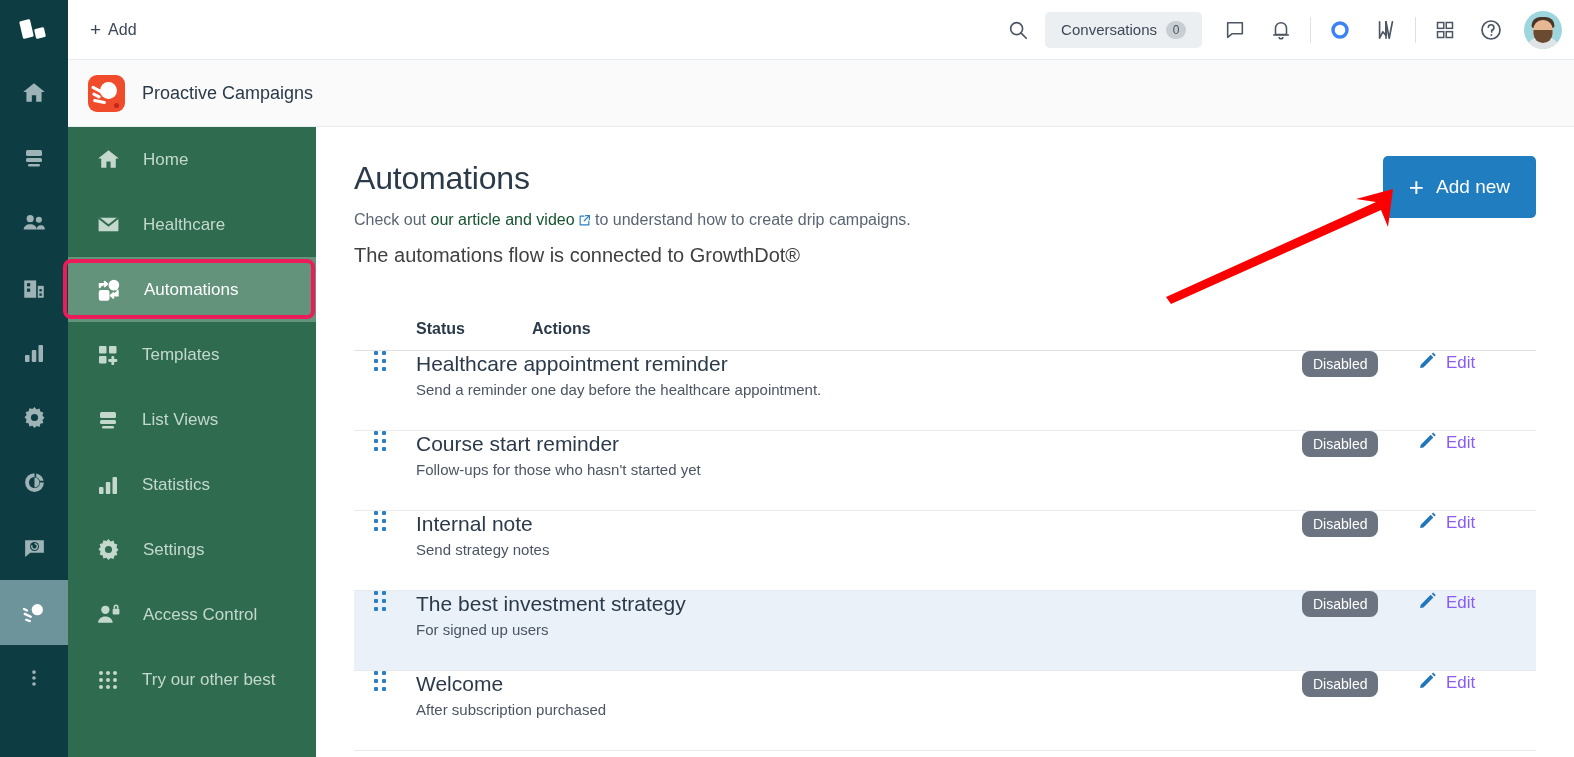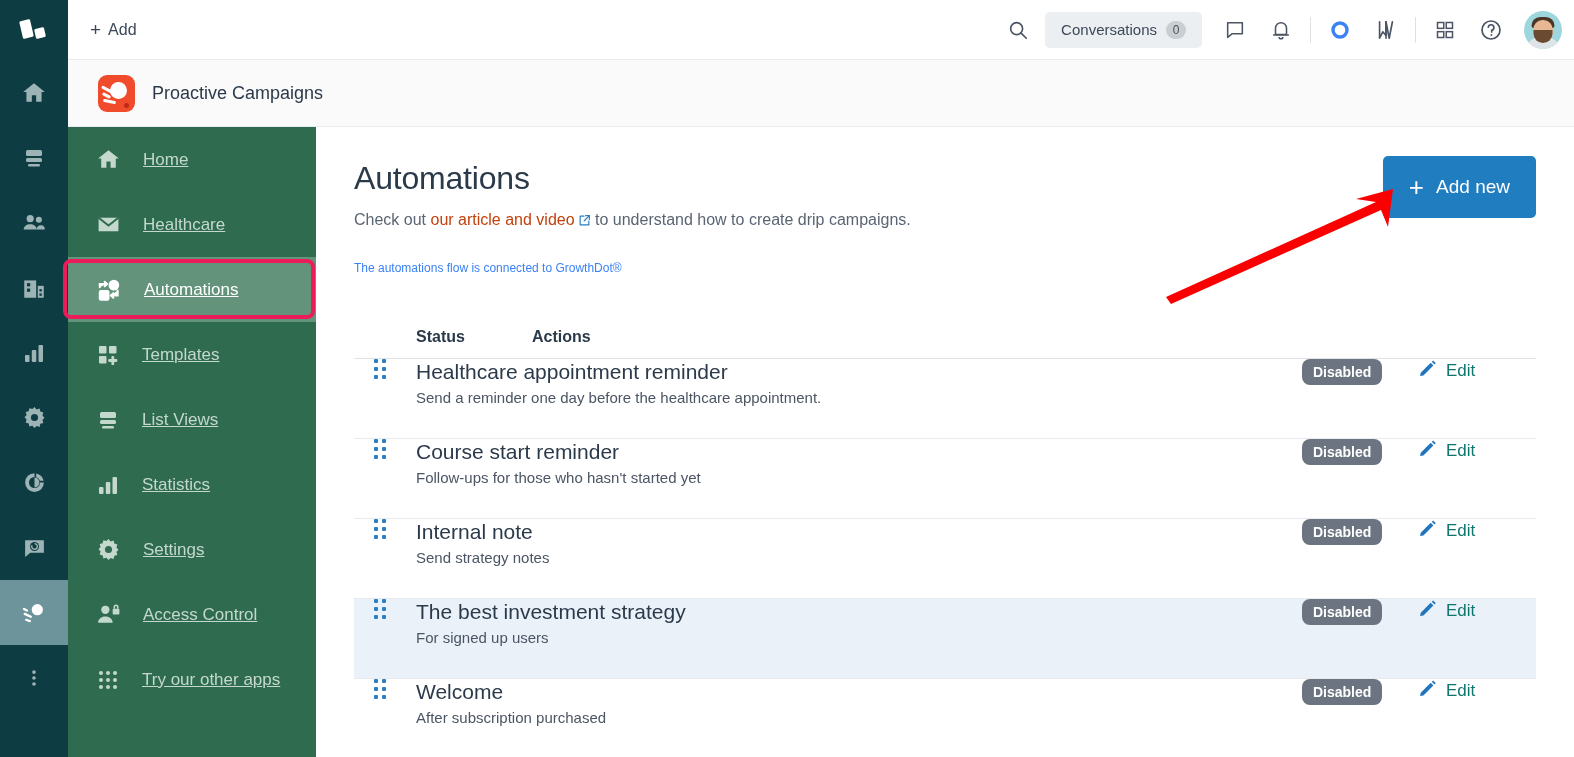--- a/index.html
+++ b/index.html
@@ -90,21 +90,21 @@
     width: 34px; height: 14px; border-radius: 14px 14px 0 0;
     background: #dfe4e6;
   }
 
   
   .body-row { flex: 1 1 auto; display: flex; min-height: 0; }
   .green-col { width: 248px; flex: 0 0 248px; display: flex; flex-direction: column; }
   .app-header {
     height: 67px; flex: 0 0 67px;
     background: #fafafa; border-bottom: 1px solid #e9ecef;
-    display: flex; align-items: center; padding-left: 30px;
+    display: flex; align-items: center; padding-left: 20px;
     position: absolute; left: 68px; top: 60px; width: 1506px; z-index: 2;
   }
   .app-logo {
     width: 37px; height: 37px; border-radius: 9px;
     background: #f04b2a; position: relative; overflow: hidden;
     flex: 0 0 37px;
   }
   .app-logo .comet-head {
     position: absolute; right: 8px; top: 7px;
     width: 17px; height: 17px; border-radius: 50%; background: #ffffff;
@@ -123,21 +123,20 @@
   .sidebar {
     background: #2e6b4f; flex: 1 1 auto;
     padding-top: 67px;
     display: flex; flex-direction: column;
   }
   .nav-item {
     display: flex; align-items: center;
     height: 65px; padding-left: 28px; gap: 22px;
     color: #c5d8cd; font-size: 17px; cursor: pointer;
     position: relative;
-    text-decoration: underline;
   }
   .nav-item svg { fill: #c5d8cd; flex: 0 0 auto; }
   .nav-item.active { color: #ffffff; background: #63937b; }
   .nav-item.active svg { fill: #ffffff; }
   .nav-label { white-space: nowrap; }
 
   
   .hl-box {
     position: absolute;
     left: 63px; top: 259px; width: 252px; height: 60px;
@@ -149,23 +148,23 @@
   .main {
     flex: 1 1 auto; background: #ffffff;
     padding: 67px 0 0 0; overflow: hidden; min-width: 0;
   }
   .main-inner { padding: 34px 38px 0 38px; }
   .page-title {
     font-size: 32px; color: #2b3a4a; font-weight: 400; line-height: 1.1;
     letter-spacing: -0.2px;
   }
   .subline { font-size: 16px; color: #5a6573; margin-top: 16px; line-height: 1.05; }
-  .subline a { color: #c2410c; text-decoration: none; cursor: pointer; }
+  .subline a { color: #14532d; text-decoration: none; cursor: pointer; }
   .ext-ico { display: inline-block; vertical-align: -2px; margin-left: 3px; }
-  .subline2 { font-size: 12px; color: #3b82f6; margin-top: 30px; }
+  .subline2 { font-size: 20px; color: #404040; margin-top: 13px; }
 
   .add-new {
     position: absolute; right: 38px; top: 156px;
     background: #1f7dc0; color: #ffffff;
     border: none; border-radius: 5px;
     height: 62px; padding: 0 26px;
     display: flex; align-items: center; gap: 12px;
     font-size: 19px; font-family: inherit; cursor: pointer;
   }
   .add-new .plus-g { font-size: 26px; line-height: 1; font-weight: 400; }
@@ -189,25 +188,25 @@
   .trow.hi { background: #eaf1f9; }
   .handle {
     display: grid; grid-template-columns: repeat(2, 4px);
     grid-gap: 4px; cursor: grab; margin-left: 20px;
   }
   .handle i { width: 4px; height: 4px; background: #2b7fc4; display: block; border-radius: 1px; }
   .a-name { font-size: 21px; color: #2b3a4a; line-height: 1.25; }
   .a-desc { font-size: 15px; color: #4b5563; margin-top: 4px; line-height: 1.25; }
   .badge {
     display: inline-block; background: #6b7480; color: #ffffff;
-    font-size: 14px; border-radius: 8px; padding: 5px 11px; font-weight: bold;
+    font-size: 14px; border-radius: 8px; padding: 5px 11px; font-weight: normal;
   }
   .edit {
     display: flex; align-items: center; gap: 9px;
-    color: #0f766e; font-size: 17px; cursor: pointer;
+    color: #8b5cf6; font-size: 17px; cursor: pointer;
   }
   .edit svg { fill: #2476bb; }
 
   
   .arrow-svg { position: absolute; left: 1150px; top: 185px; pointer-events: none; z-index: 9; }
 </style>
 </head>
 <body>
 
 <div class="app">
@@ -455,21 +454,21 @@
               <circle cx="5" cy="5" r="2"></circle>
                 <circle cx="12" cy="5" r="2"></circle>
                 <circle cx="19" cy="5" r="2"></circle>
               <circle cx="5" cy="12" r="2"></circle>
                 <circle cx="12" cy="12" r="2"></circle>
                 <circle cx="19" cy="12" r="2"></circle>
               <circle cx="5" cy="19" r="2"></circle>
                 <circle cx="12" cy="19" r="2"></circle>
                 <circle cx="19" cy="19" r="2"></circle>
             </svg>
-            <span class="nav-label">Try our other apps</span>
+            <span class="nav-label">Try our other best</span>
           </div>
 
         </div>
       </div>
 
       <div class="main">
         <div class="main-inner">
 
           <div class="page-title">Automations</div>
 

